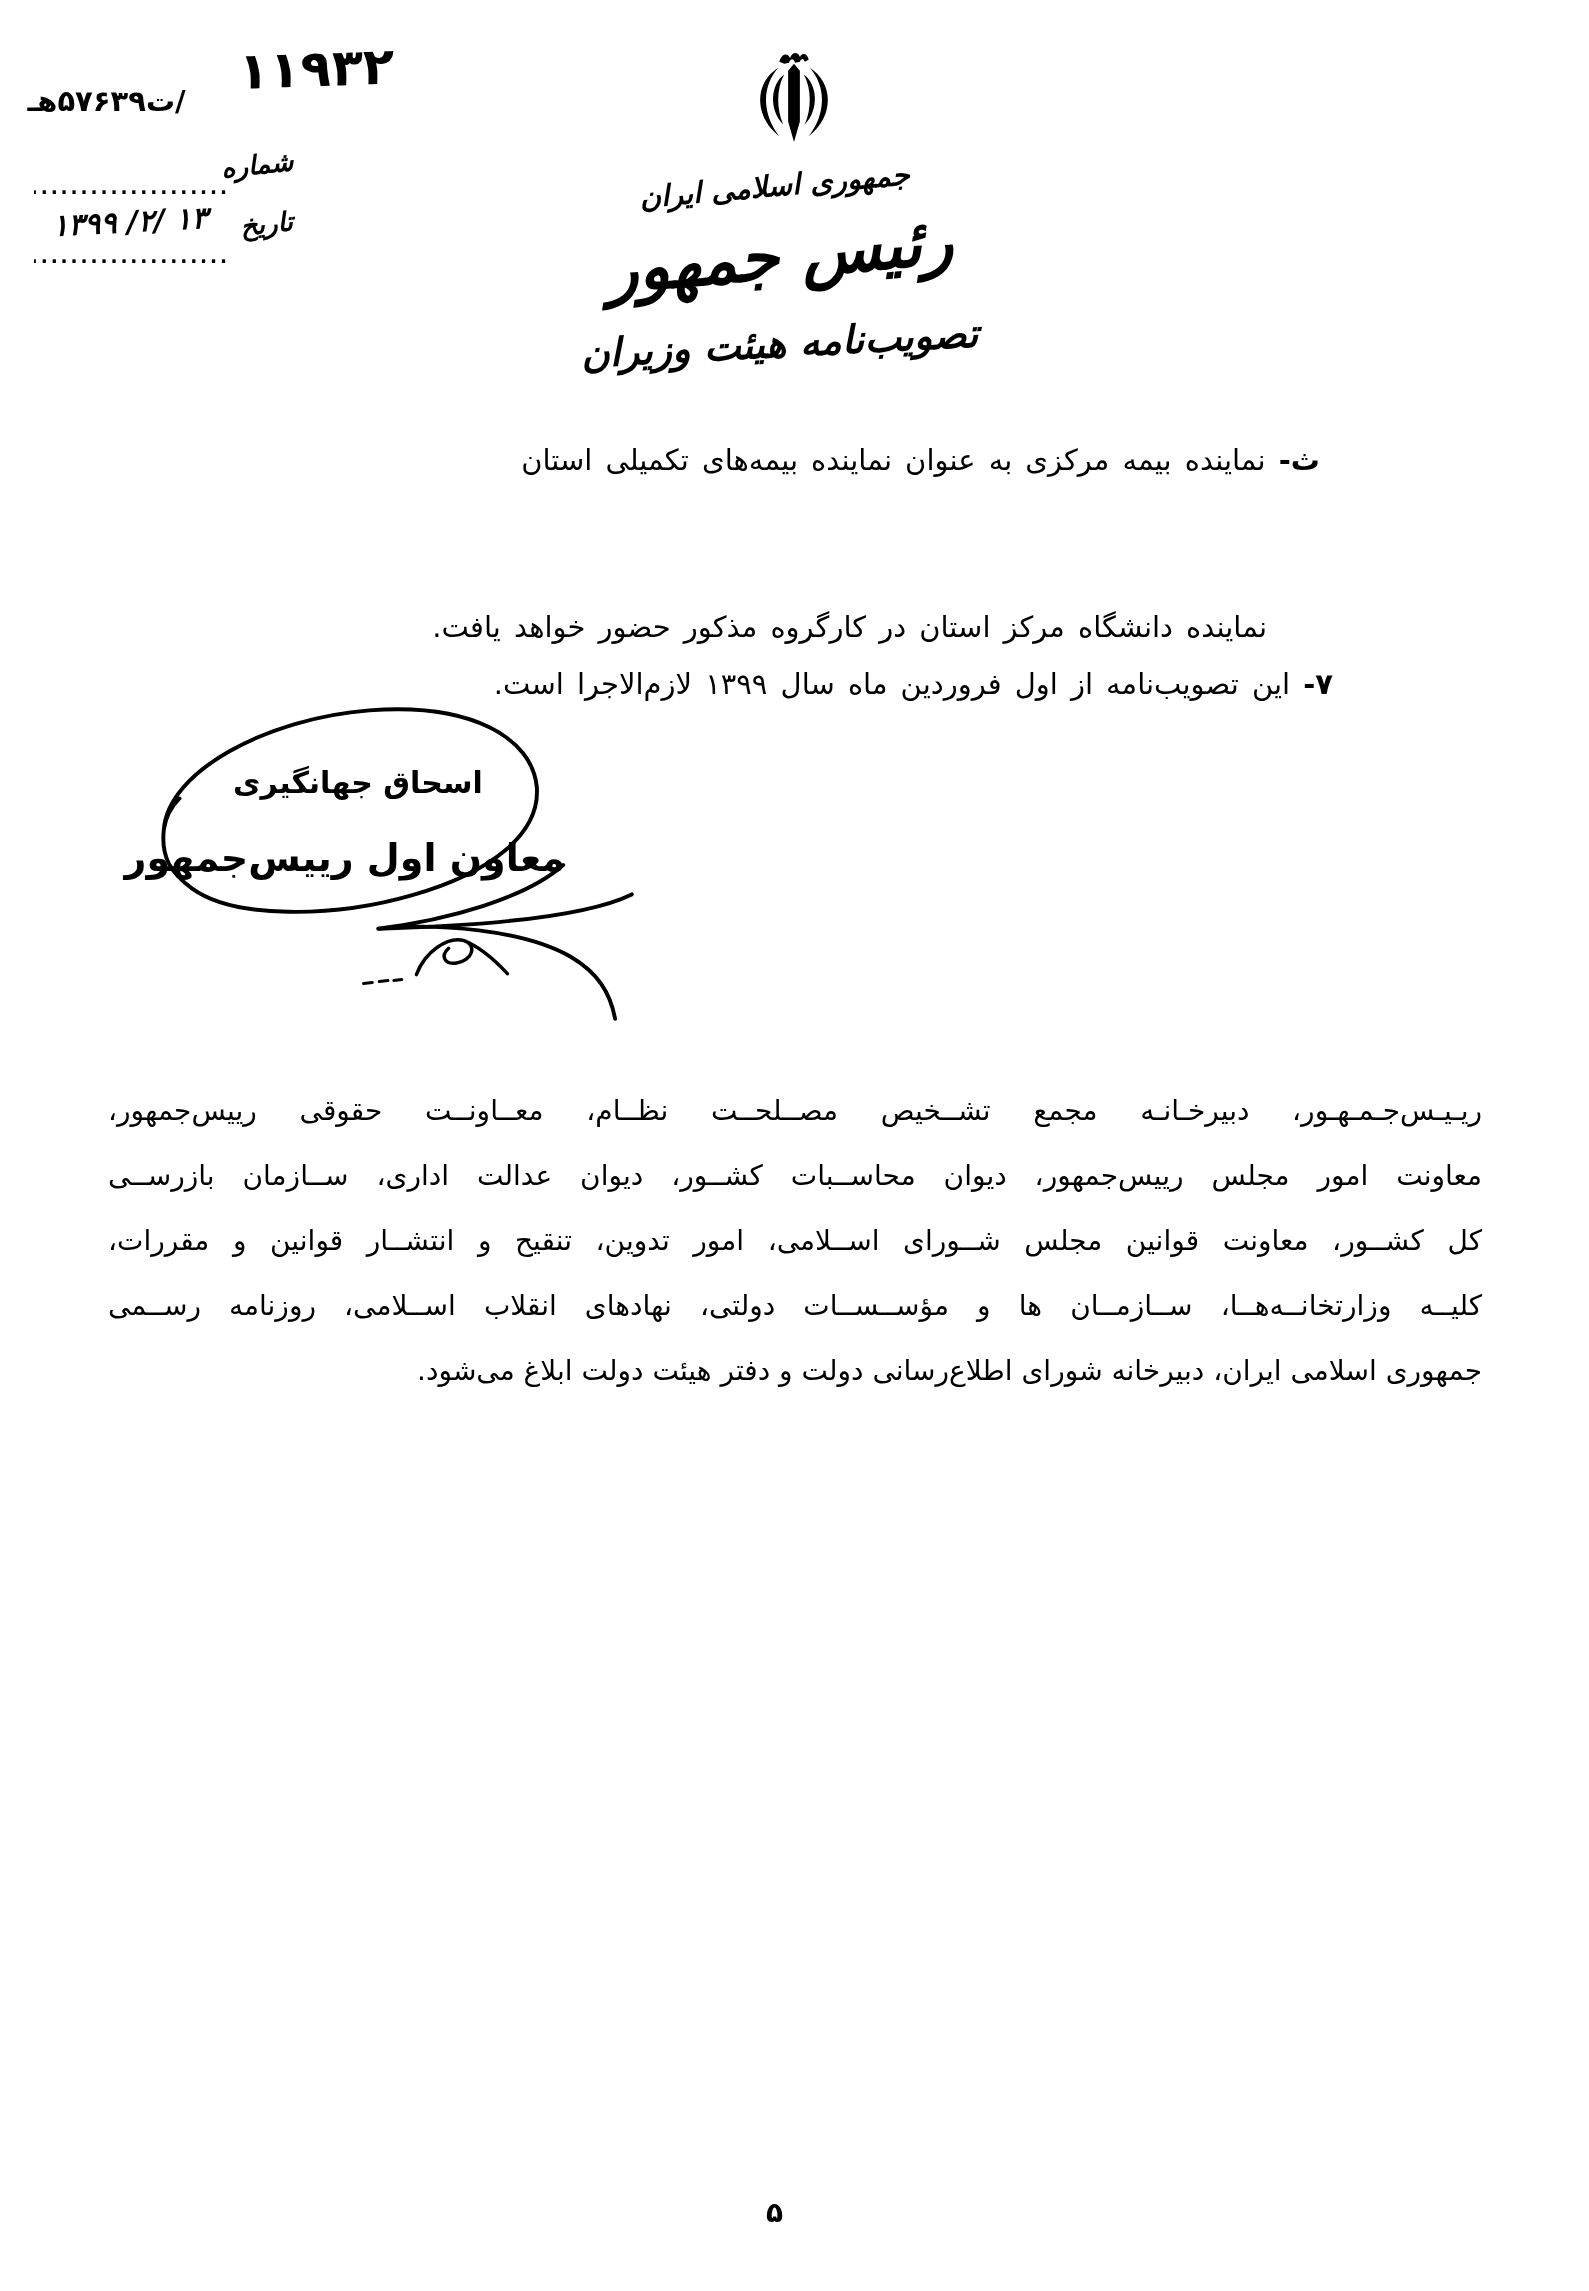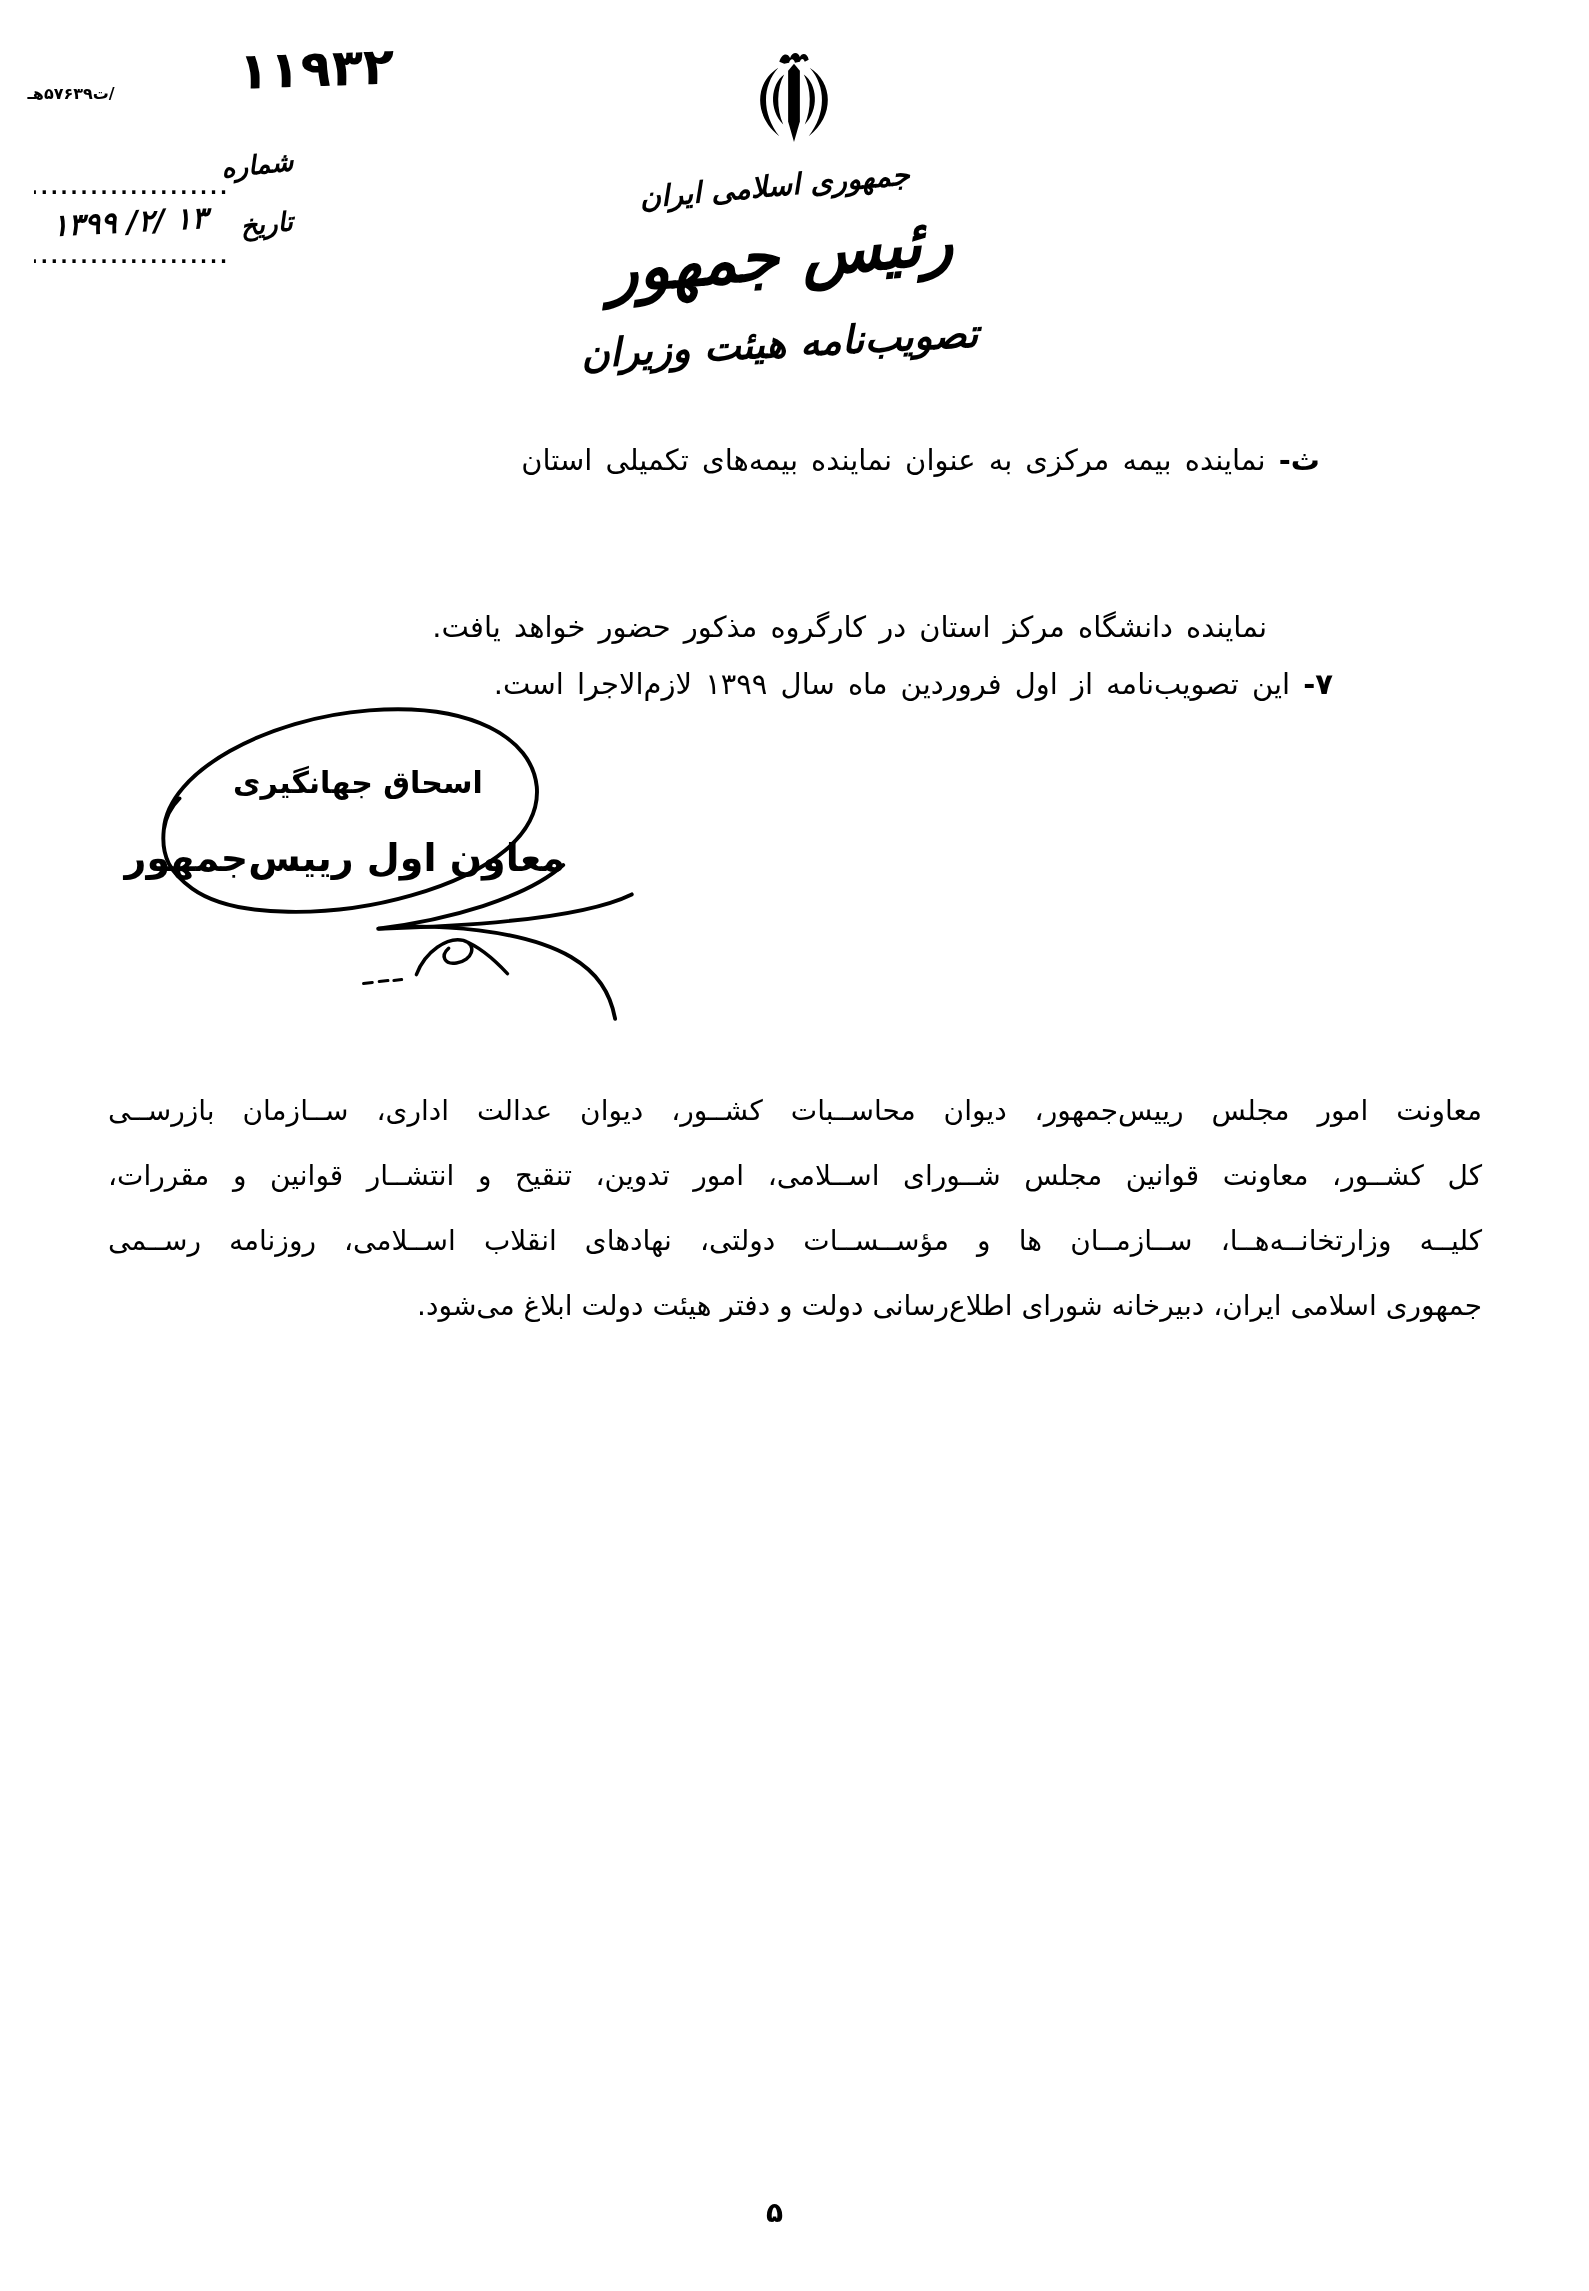--- a/index.html
+++ b/index.html
@@ -17,21 +17,21 @@
   .handwritten-number{
     left:238px;top:39px;width:167px;
     font-size:51px;font-weight:900;
     letter-spacing:3.9px;
     transform:rotate(-2deg) skewX(-4deg);
     direction:rtl;text-align:left;
     white-space:nowrap;
   }
   .decree-ref{
     left:27.4px;top:84px;width:221px;
-    font-size:16px;font-weight:bold;
+    font-size:29px;font-weight:bold;
     direction:rtl;text-align:left;
     white-space:nowrap;
   }
   .field-row{left:34px;width:263px;direction:rtl;}
   .field-row .lbl{
     font-size:26.5px;font-weight:bold;font-style:italic;
     transform:rotate(-6deg);display:inline-block;
     margin-right:3.9px;
   }
   .field-row .dots{
@@ -170,20 +170,21 @@
     <path d="M320,300 C329,276 352,261 368,265 C383,269 377,286 361,288 C349,290 344,281 353,273 M368,265 C386,272 401,286 413,299" stroke-width="3.5"></path>
 
     <path d="M266,309 L275,308 M282,307 L291,306 M297,306 L305,305" stroke-width="3"></path>
   </svg>
 
   <div class="abs sig-name">اسحاق جهانگیری</div>
 
   <div class="abs sig-title">معاون اول رییس‌جمهور</div>
 
   <div class="abs distribution">
+    <div class="dist-line">ریـیـس‌جـمـهـور، دبیرخـانـه مجمع تشــخیص مصــلحــت نظــام، معــاونــت حقوقی رییس‌جمهور،</div>
     <div class="dist-line">معاونت امور مجلس رییس‌جمهور، دیوان محاســبات کشــور، دیوان عدالت اداری، ســازمان بازرســی</div>
     <div class="dist-line">کل کشــور، معاونت قوانین مجلس شــورای اســلامی، امور تدوین، تنقیح و انتشــار قوانین و مقررات،</div>
     <div class="dist-line">کلیــه وزارتخانــه‌هــا، ســازمــان ها و مؤســســات دولتی، نهادهای انقلاب اســلامی، روزنامه رســمی</div>
     <div class="dist-line last">جمهوری اسلامی ایران، دبیرخانه شورای اطلاع‌رسانی دولت و دفتر هیئت دولت ابلاغ می‌شود.</div>
   </div>
 
   <div class="abs page-number">۵</div>
 
 </div>
 

